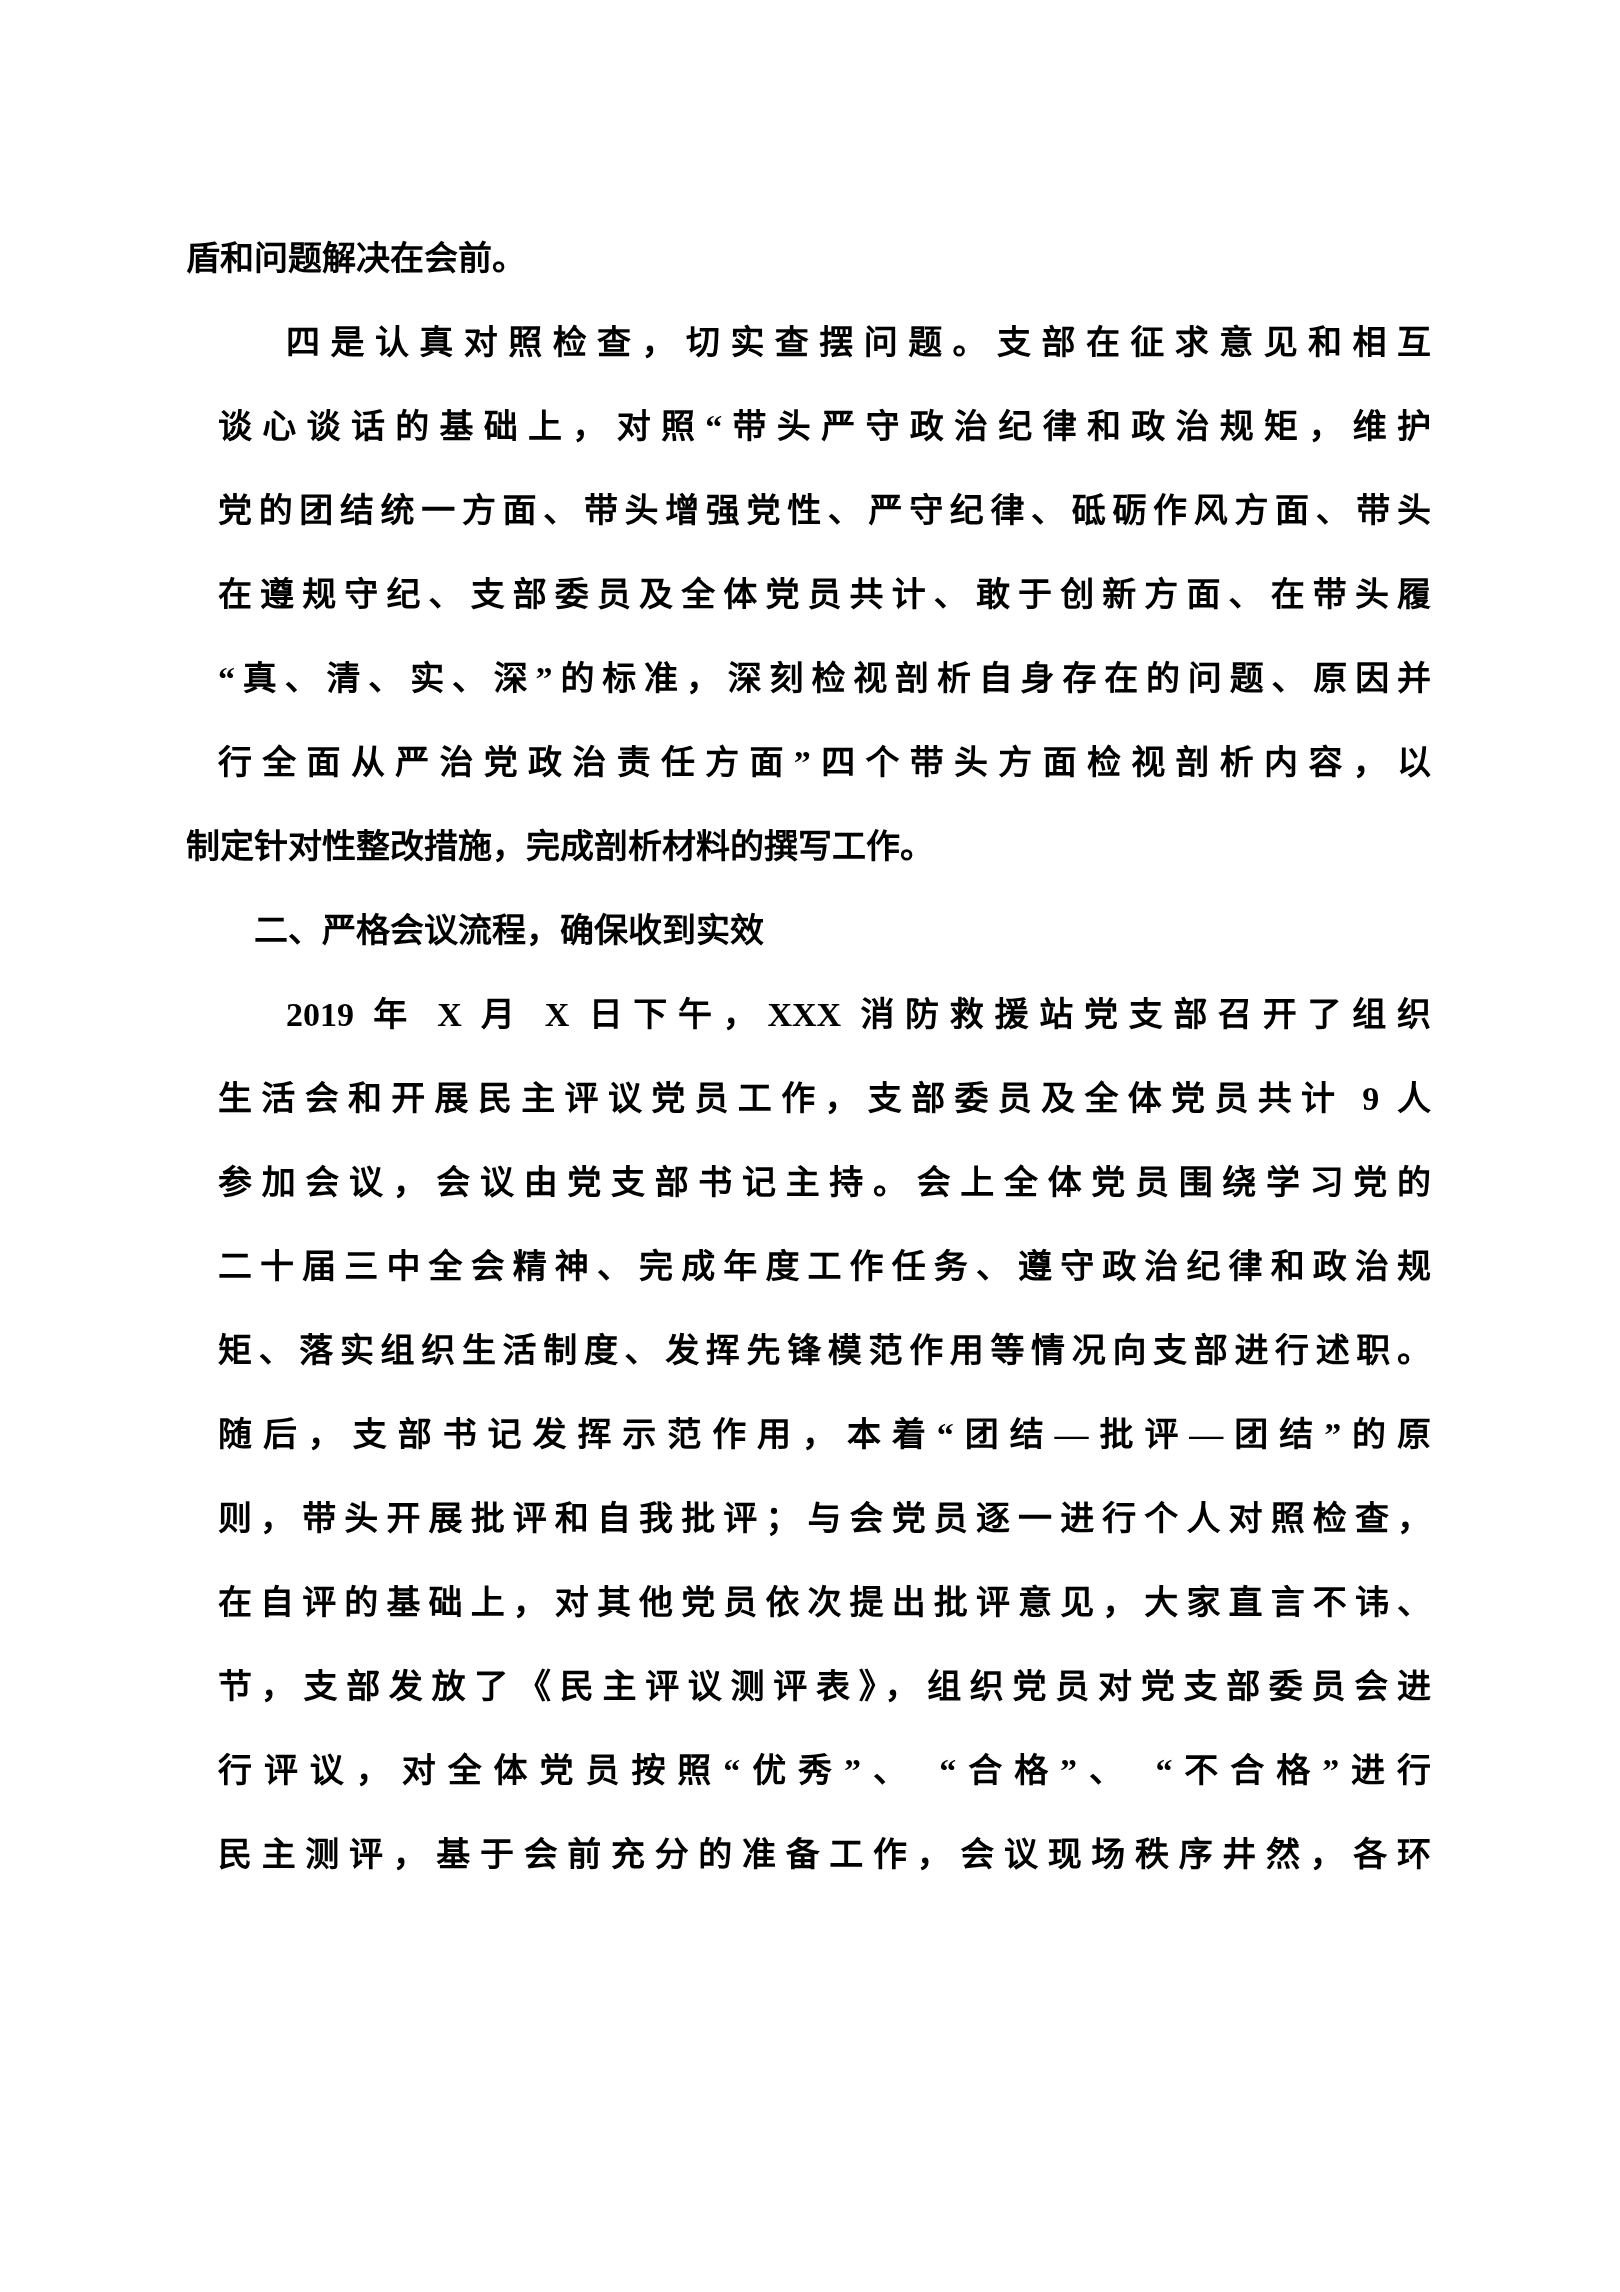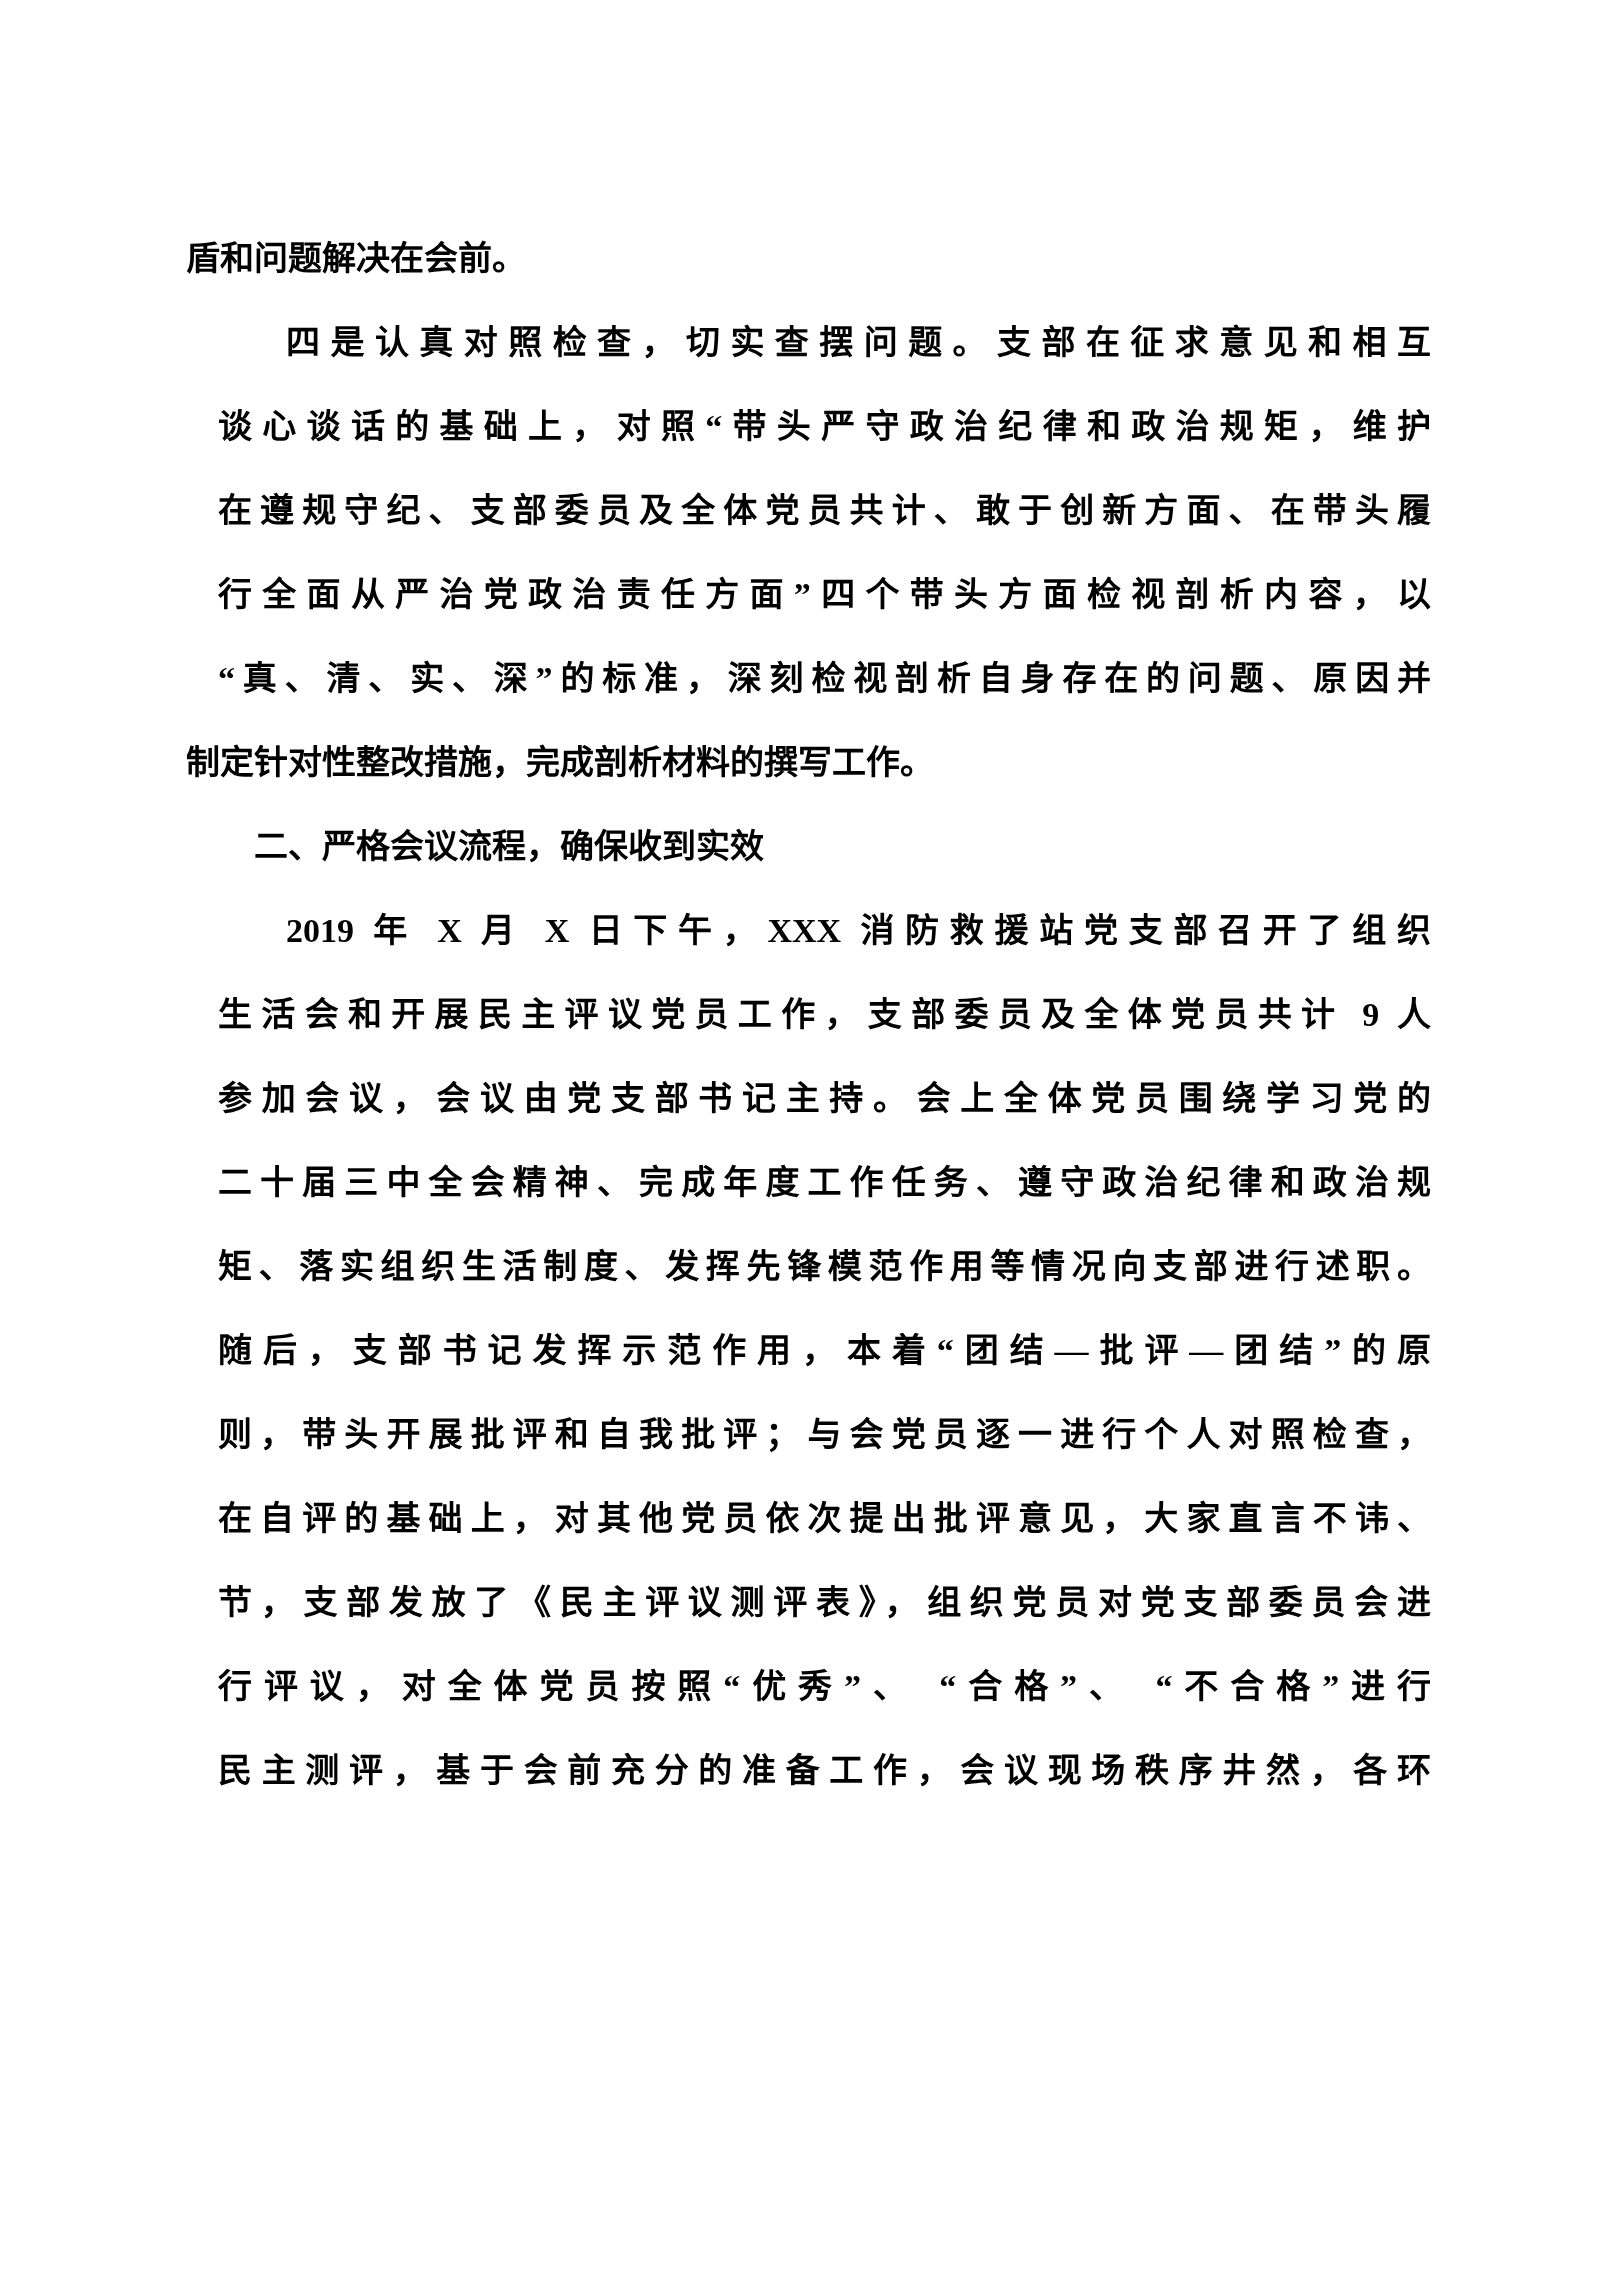--- a/index.html
+++ b/index.html
@@ -42,23 +42,24 @@
   }
 </style>
 </head>
 <body>
 
 <div class="page">
   <div class="content" id="lines-container">
       <div class="line">盾和问题解决在会前。</div>
       <div class="line indent justify">四是认真对照检查，切实查摆问题。支部在征求意见和相互</div>
       <div class="line justify">谈心谈话的基础上，对照“带头严守政治纪律和政治规矩，维护</div>
+      <div class="line justify">党的团结统一方面、带头增强党性、严守纪律、砥砺作风方面、带头</div>
       <div class="line justify">在遵规守纪、支部委员及全体党员共计、敢于创新方面、在带头履</div>
+      <div class="line justify">“真、清、实、深”的标准，深刻检视剖析自身存在的问题、原因并</div>
       <div class="line justify">行全面从严治党政治责任方面”四个带头方面检视剖析内容，以</div>
-      <div class="line justify">“真、清、实、深”的标准，深刻检视剖析自身存在的问题、原因并</div>
       <div class="line">制定针对性整改措施，完成剖析材料的撰写工作。</div>
       <div class="line indent">二、严格会议流程，确保收到实效</div>
       <div class="line indent justify">2019 年 X 月 X 日下午，XXX 消防救援站党支部召开了组织</div>
       <div class="line justify">生活会和开展民主评议党员工作，支部委员及全体党员共计 9 人</div>
       <div class="line justify">参加会议，会议由党支部书记主持。会上全体党员围绕学习党的</div>
       <div class="line justify">二十届三中全会精神、完成年度工作任务、遵守政治纪律和政治规</div>
       <div class="line justify">矩、落实组织生活制度、发挥先锋模范作用等情况向支部进行述职。</div>
       <div class="line justify">随后，支部书记发挥示范作用，本着“团结—批评—团结”的原</div>
       <div class="line justify">则，带头开展批评和自我批评；与会党员逐一进行个人对照检查，</div>
       <div class="line justify">在自评的基础上，对其他党员依次提出批评意见，大家直言不讳、</div>

